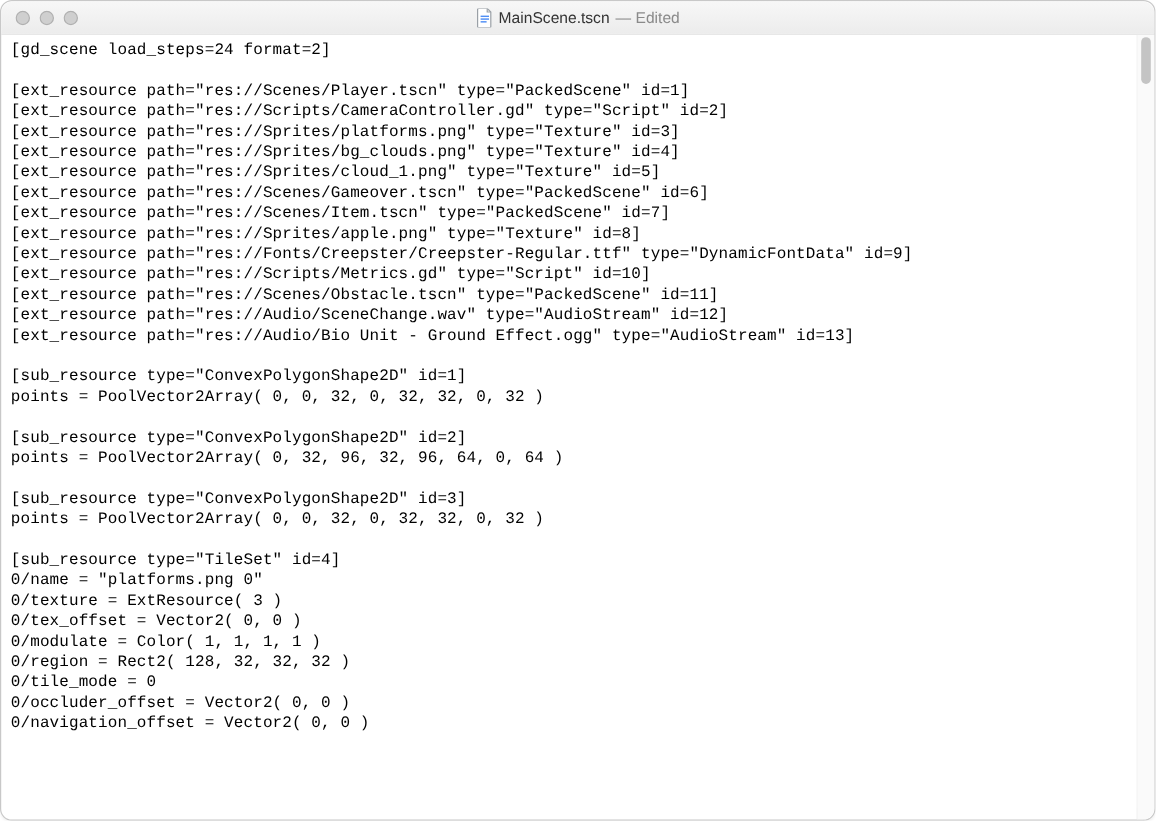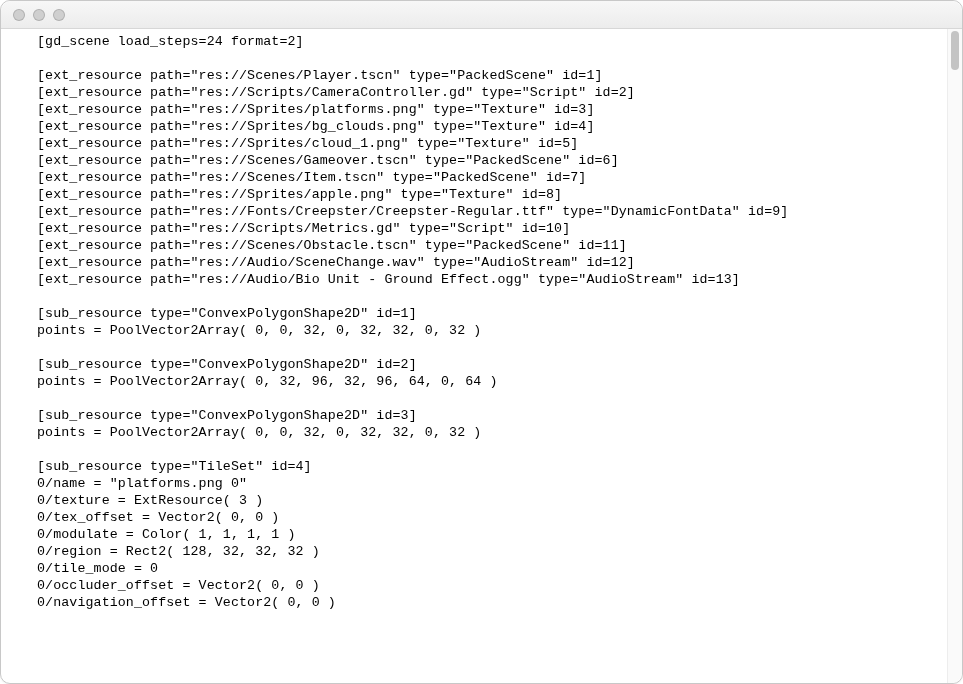--- a/index.html
+++ b/index.html
@@ -46,21 +46,20 @@
   .title-center .filename { font-weight: 500; color: #333; }
   .title-center .edited { color: #8a8a8a; }
   .file-icon {
     width: 14px; height: 16px;
     display: inline-block;
   }
   .content-area {
     flex: 1;
     display: flex;
     overflow: hidden;
-    padding-left: 28px;
   }
   .text-body {
     flex: 1;
     overflow: hidden;
     padding: 4px 8px 0 8px;
   }
   pre.code {
     font-family: "Menlo", "Consolas", "Liberation Mono", monospace;
     font-size: 13.3px;
     line-height: 17px;
@@ -86,20 +85,33 @@
 </style>
 </head>
 <body>
 
 <div class="window">
   <div class="titlebar">
     <div class="traffic-lights">
       <span class="traffic-light"></span>
       <span class="traffic-light"></span>
       <span class="traffic-light"></span>
+    </div>
+    <div class="title-center">
+      <span class="file-icon">
+        <svg viewBox="0 0 14 16" width="14" height="16">
+          <path d="M2 0 h7 l3 3 v12 a1 1 0 0 1 -1 1 h-9 a1 1 0 0 1 -1 -1 v-14 a1 1 0 0 1 1 -1 z" fill="#ffffff" stroke="#9aa0a6" stroke-width="1"></path>
+          <path d="M9 0 v3 h3" fill="none" stroke="#9aa0a6" stroke-width="1"></path>
+          <rect x="3.5" y="6" width="7" height="1.2" fill="#4f8ef5"></rect>
+          <rect x="3.5" y="8.3" width="7" height="1.2" fill="#4f8ef5"></rect>
+          <rect x="3.5" y="10.6" width="5" height="1.2" fill="#4f8ef5"></rect>
+        </svg>
+      </span>
+      <span class="filename">MainScene.tscn</span>
+      <span class="edited">— Edited</span>
     </div>
   </div>
 
   <div class="content-area">
     <div class="text-body">
       <pre class="code">[gd_scene load_steps=24 format=2]
 
 [ext_resource path="res://Scenes/Player.tscn" type="PackedScene" id=1]
 [ext_resource path="res://Scripts/CameraController.gd" type="Script" id=2]
 [ext_resource path="res://Sprites/platforms.png" type="Texture" id=3]

